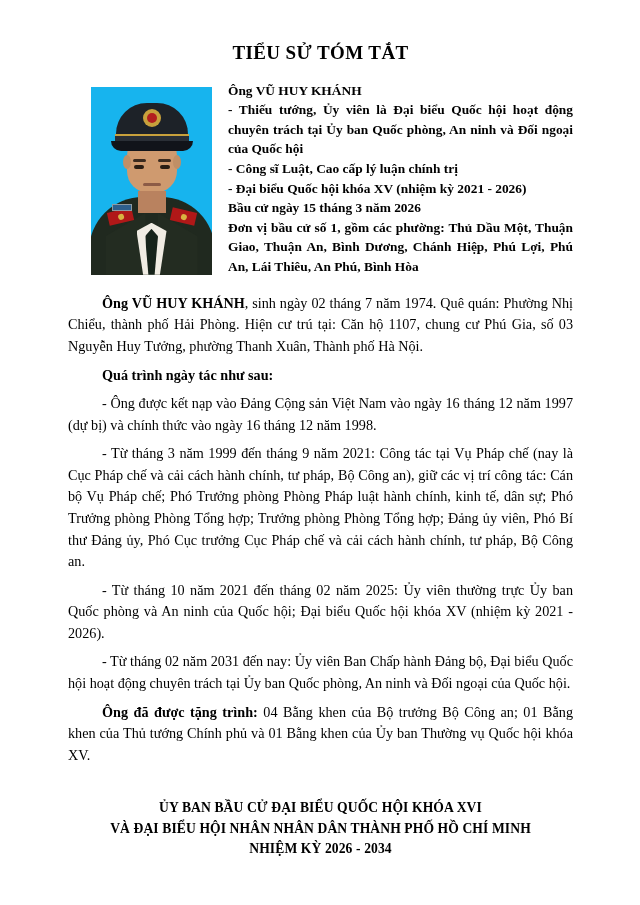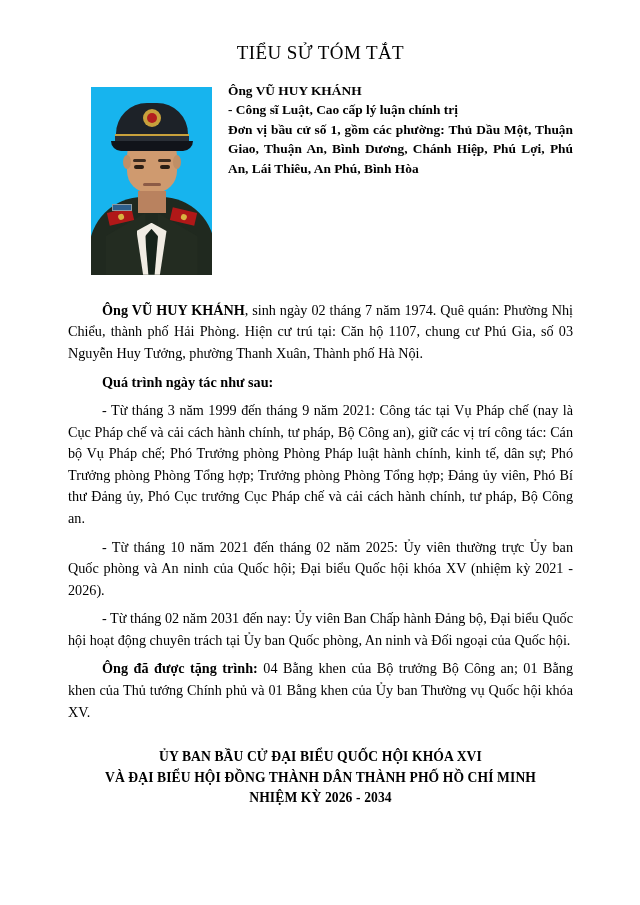--- a/index.html
+++ b/index.html
@@ -22,21 +22,21 @@
     height: 905px;
     box-sizing: border-box;
     padding: 0 67px 0 68px;
     overflow: hidden;
   }
 
   
   .doc-title {
     text-align: center;
     font-size: 19px;
-    font-weight: normal;
+    font-weight: bold;
     letter-spacing: 0.4px;
     padding-top: 42px;
     margin: 0 0 14px 0;
     line-height: 1.2;
   }
 
   
   .header-band {
     display: block;
     margin: 0;
@@ -287,33 +287,33 @@
     display: block;
     clear: both;
   }
 
   
   .body-text {
     font-size: 14.2px;
     line-height: 1.52;
     text-align: justify;
     text-justify: inter-word;
-    margin-top: 21px;
+    margin-top: 14px;
   }
   .body-text p {
     margin: 0 0 7px 0;
     text-indent: 34px;
   }
   .body-text b {
     font-weight: bold;
   }
 
   
   .footer {
-    margin-top: 24px;
+    margin-top: 32px;
     text-align: center;
     font-size: 13.6px;
     font-weight: bold;
     line-height: 1.5;
     letter-spacing: 0.1px;
   }
   .footer div {
     white-space: nowrap;
   }
 </style>
@@ -348,45 +348,49 @@
         <div class="pt-badge"></div>
         <div class="pt-cap-crown"></div>
         <div class="pt-cap-badge"></div>
         <div class="pt-cap-band"></div>
         <div class="pt-cap-brim"></div>
       </div>
     </div>
 
     <div class="summary">
       <p>Ông VŨ HUY KHÁNH</p>
+      <p class="just-block">- Thiếu tướng, Ủy viên là Đại biểu Quốc hội hoạt động chuyên trách tại Ủy ban Quốc phòng, An ninh và Đối ngoại của Quốc hội</p>
       <p>- Công sĩ Luật, Cao cấp lý luận chính trị</p>
+      <p>- Đại biểu Quốc hội khóa XV (nhiệm kỳ 2021 - 2026)</p>
+      <p>Bầu cử ngày 15 tháng 3 năm 2026</p>
       <p class="just-block">Đơn vị bầu cử số 1, gồm các phường: Thủ Dầu Một, Thuận Giao, Thuận An, Bình Dương, Chánh Hiệp, Phú Lợi, Phú An, Lái Thiêu, An Phú, Bình Hòa</p>
     </div>
 
   </div>
 
   <div class="body-text">
 
     <p>
       <b>Ông VŨ HUY KHÁNH</b><span>, sinh ngày 02 tháng 7 năm 1974. Quê quán: Phường Nhị Chiểu, thành phố Hải Phòng. Hiện cư trú tại: Căn hộ 1107, chung cư Phú Gia, số 03 Nguyễn Huy Tưởng, phường Thanh Xuân, Thành phố Hà Nội.</span>
     </p>
 
     <p>
       <b>Quá trình ngày tác như sau:</b>
     </p>
 
+    <p>- Ông được kết nạp vào Đảng Cộng sản Việt Nam vào ngày 16 tháng 12 năm 1997 (dự bị) và chính thức vào ngày 16 tháng 12 năm 1998.</p>
     <p>- Từ tháng 3 năm 1999 đến tháng 9 năm 2021: Công tác tại Vụ Pháp chế (nay là Cục Pháp chế và cải cách hành chính, tư pháp, Bộ Công an), giữ các vị trí công tác: Cán bộ Vụ Pháp chế; Phó Trưởng phòng Phòng Pháp luật hành chính, kinh tế, dân sự; Phó Trưởng phòng Phòng Tổng hợp; Trưởng phòng Phòng Tổng hợp; Đảng ủy viên, Phó Bí thư Đảng ủy, Phó Cục trưởng Cục Pháp chế và cải cách hành chính, tư pháp, Bộ Công an.</p>
     <p>- Từ tháng 10 năm 2021 đến tháng 02 năm 2025: Ủy viên thường trực Ủy ban Quốc phòng và An ninh của Quốc hội; Đại biểu Quốc hội khóa XV (nhiệm kỳ 2021 - 2026).</p>
     <p>- Từ tháng 02 năm 2031 đến nay: Ủy viên Ban Chấp hành Đảng bộ, Đại biểu Quốc hội hoạt động chuyên trách tại Ủy ban Quốc phòng, An ninh và Đối ngoại của Quốc hội.</p>
 
     <p>
       <b>Ông đã được tặng trình:</b><span> 04 Bằng khen của Bộ trưởng Bộ Công an; 01 Bằng khen của Thủ tướng Chính phủ và 01 Bằng khen của Ủy ban Thường vụ Quốc hội khóa XV.</span>
     </p>
 
   </div>
 
   <div class="footer">
     <div>ỦY BAN BẦU CỬ ĐẠI BIỂU QUỐC HỘI KHÓA XVI</div>
-    <div>VÀ ĐẠI BIỂU HỘI ĐỒNG THÀNH DÂN THÀNH PHỐ HỒ CHÍ MINH</div>
+    <div>VÀ ĐẠI BIỂU HỘI NHÂN NHÂN DÂN THÀNH PHỐ HỒ CHÍ MINH</div>
     <div>NHIỆM KỲ 2026 - 2034</div>
   </div>
 
 </div>
 
 </body></html>

